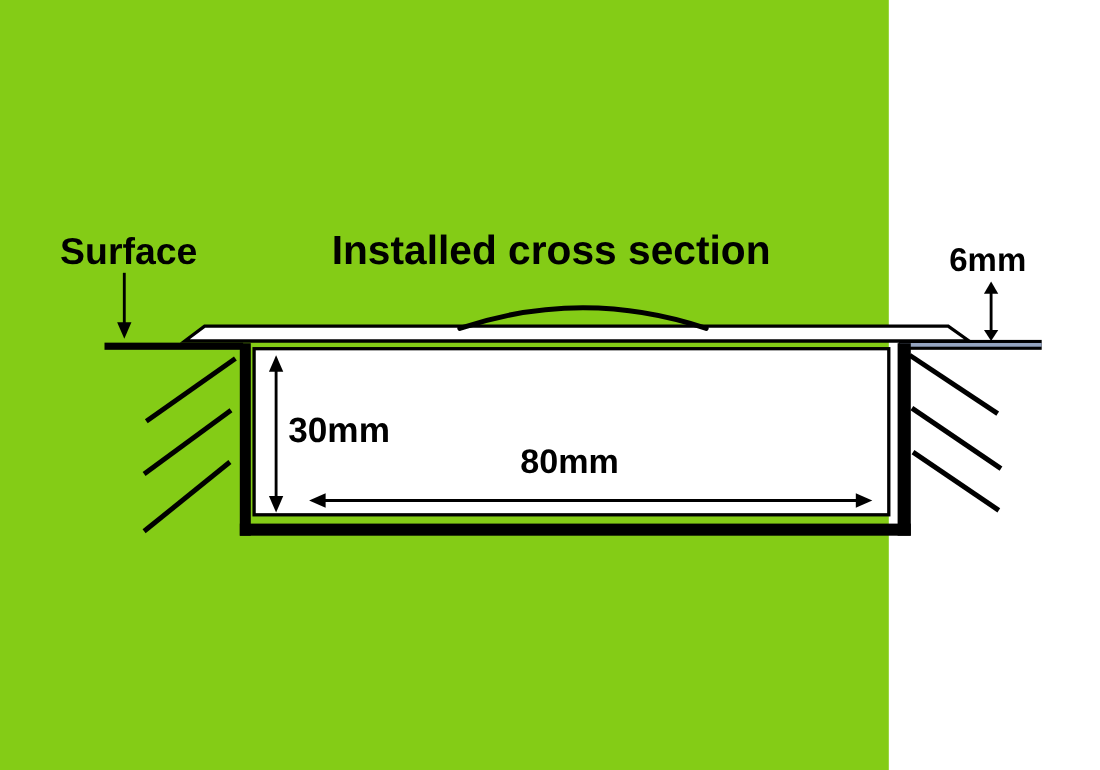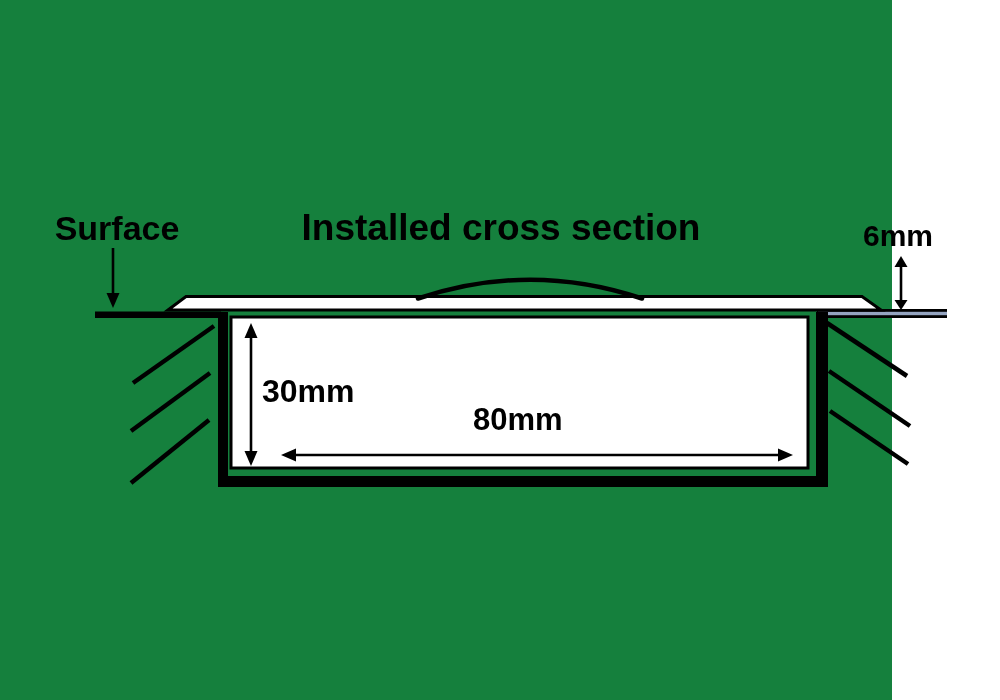--- a/index.html
+++ b/index.html
@@ -5,23 +5,23 @@
   html, body {
     margin: 0;
     padding: 0;
     width: 1000px;
     height: 700px;
     background: #ffffff;
     overflow: hidden;
   }
   .canvas {
     position: relative;
-    width: 892px;
+    width: 808px;
     height: 700px;
-    background: #15803d;
+    background: #84cc16;
   }
   svg {
     position: absolute;
     top: 0;
     left: 0;
   }
   text {
     font-family: "Liberation Sans", sans-serif;
     font-weight: bold;
     fill: #000000;

